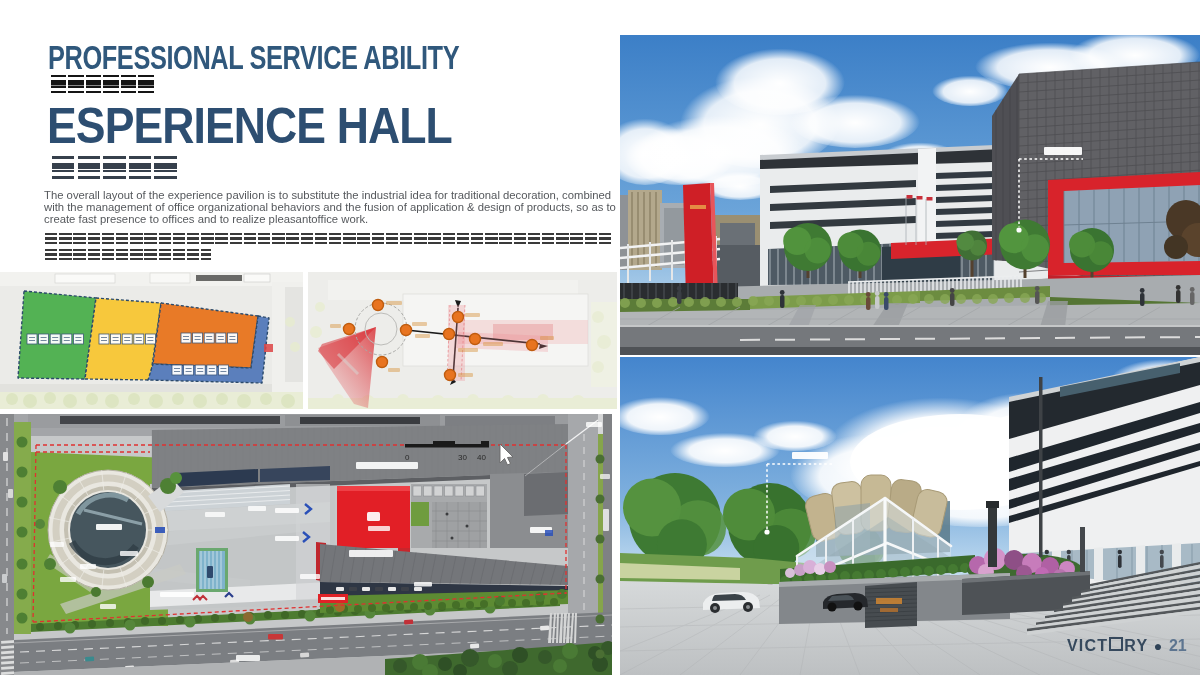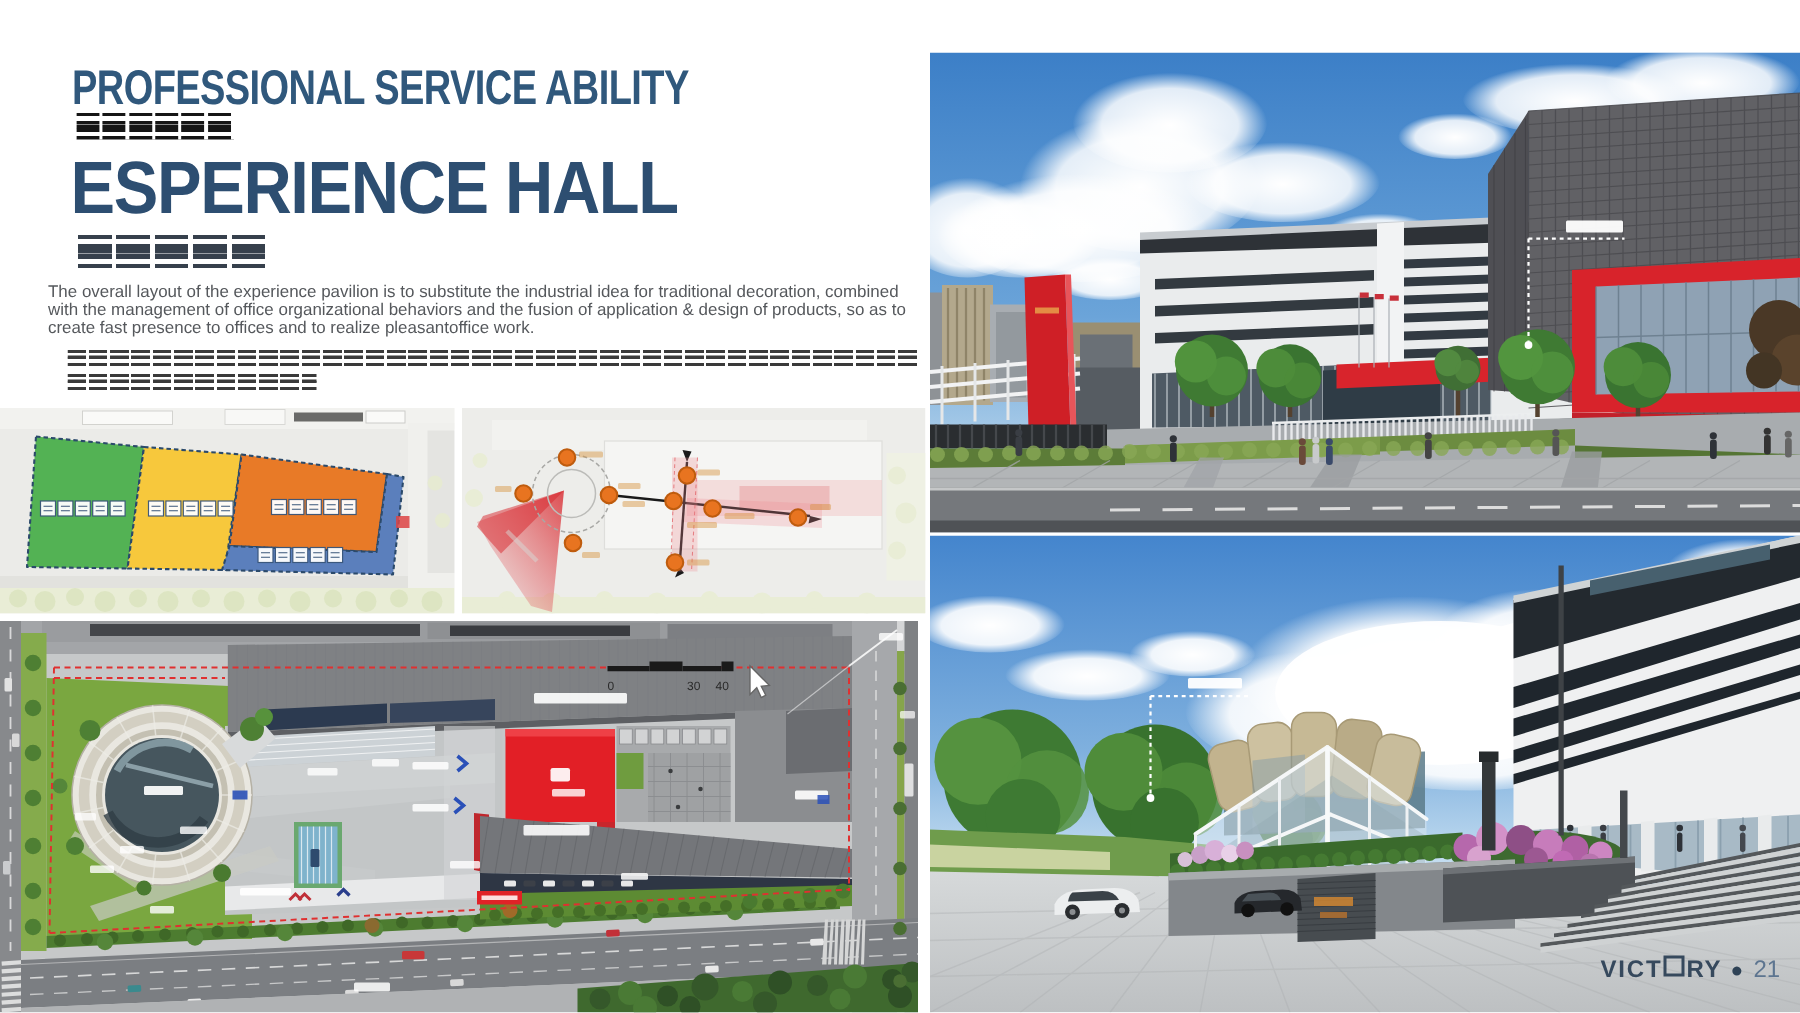--- a/index.html
+++ b/index.html
@@ -10,28 +10,28 @@
 #cjk1{left:51px;top:74.5px;width:105px;height:18.5px;
   background:repeating-linear-gradient(90deg,transparent 0 15.3px,#fff 15.3px 17.5px),
              linear-gradient(#151515 0 0) 0 8px/100% 2.5px no-repeat,
              repeating-linear-gradient(0deg,#151515 0 2.2px,transparent 2.2px 5.2px);}
 #h2{left:47px;top:97px;font-size:49.5px;font-weight:bold;color:#2d4e71;
     transform-origin:0 0;transform:scaleX(0.9);white-space:nowrap;letter-spacing:-1px;}
 #cjk2{left:52px;top:155px;width:128px;height:24px;
   background:repeating-linear-gradient(90deg,transparent 0 22.4px,#fff 22.4px 25.6px),
              linear-gradient(#36404c 0 0) 0 10.5px/100% 3.4px no-repeat,
              repeating-linear-gradient(0deg,#36404c 0 2.8px,transparent 2.8px 6.6px);}
-#para{left:32px;top:189px;font-size:11.3px;line-height:12.2px;color:#55585c;width:590px;}
+#para{left:44px;top:189px;font-size:11.3px;line-height:12.2px;color:#55585c;width:590px;}
 .cjkline{height:13px;background:
   repeating-linear-gradient(90deg,transparent 0 12.4px,#fff 12.4px 14.2px),
   linear-gradient(#3a3a3a 0 0) 0 5.5px/100% 2px no-repeat,
   repeating-linear-gradient(0deg,#3a3a3a 0 1.8px,transparent 1.8px 4.4px);}
 #victory{left:1067px;top:637px;color:#36495d;font-weight:bold;font-size:16px;
   letter-spacing:1.2px;white-space:nowrap;}
-#victory .num{color:#5d7590;font-weight:normal;letter-spacing:0;margin-top:16px;}
+#victory .num{color:#5d7590;font-weight:bold;letter-spacing:0;margin-top:16px;}
 </style></head>
 <body>
 <div id="h1" class="abs">PROFESSIONAL SERVICE ABILITY</div>
 <div id="cjk1" class="abs"></div>
 <div id="h2" class="abs">ESPERIENCE HALL</div>
 <div id="cjk2" class="abs"></div>
 <div id="para" class="abs">The overall layout of the experience pavilion is to substitute the industrial idea for traditional decoration, combined
 with the management of office organizational behaviors and the fusion of application &amp; design of products, so as to
 create fast presence to offices and to realize pleasantoffice work.</div>
 <div class="abs cjkline" style="left:45px;top:231px;width:567px;"></div>

